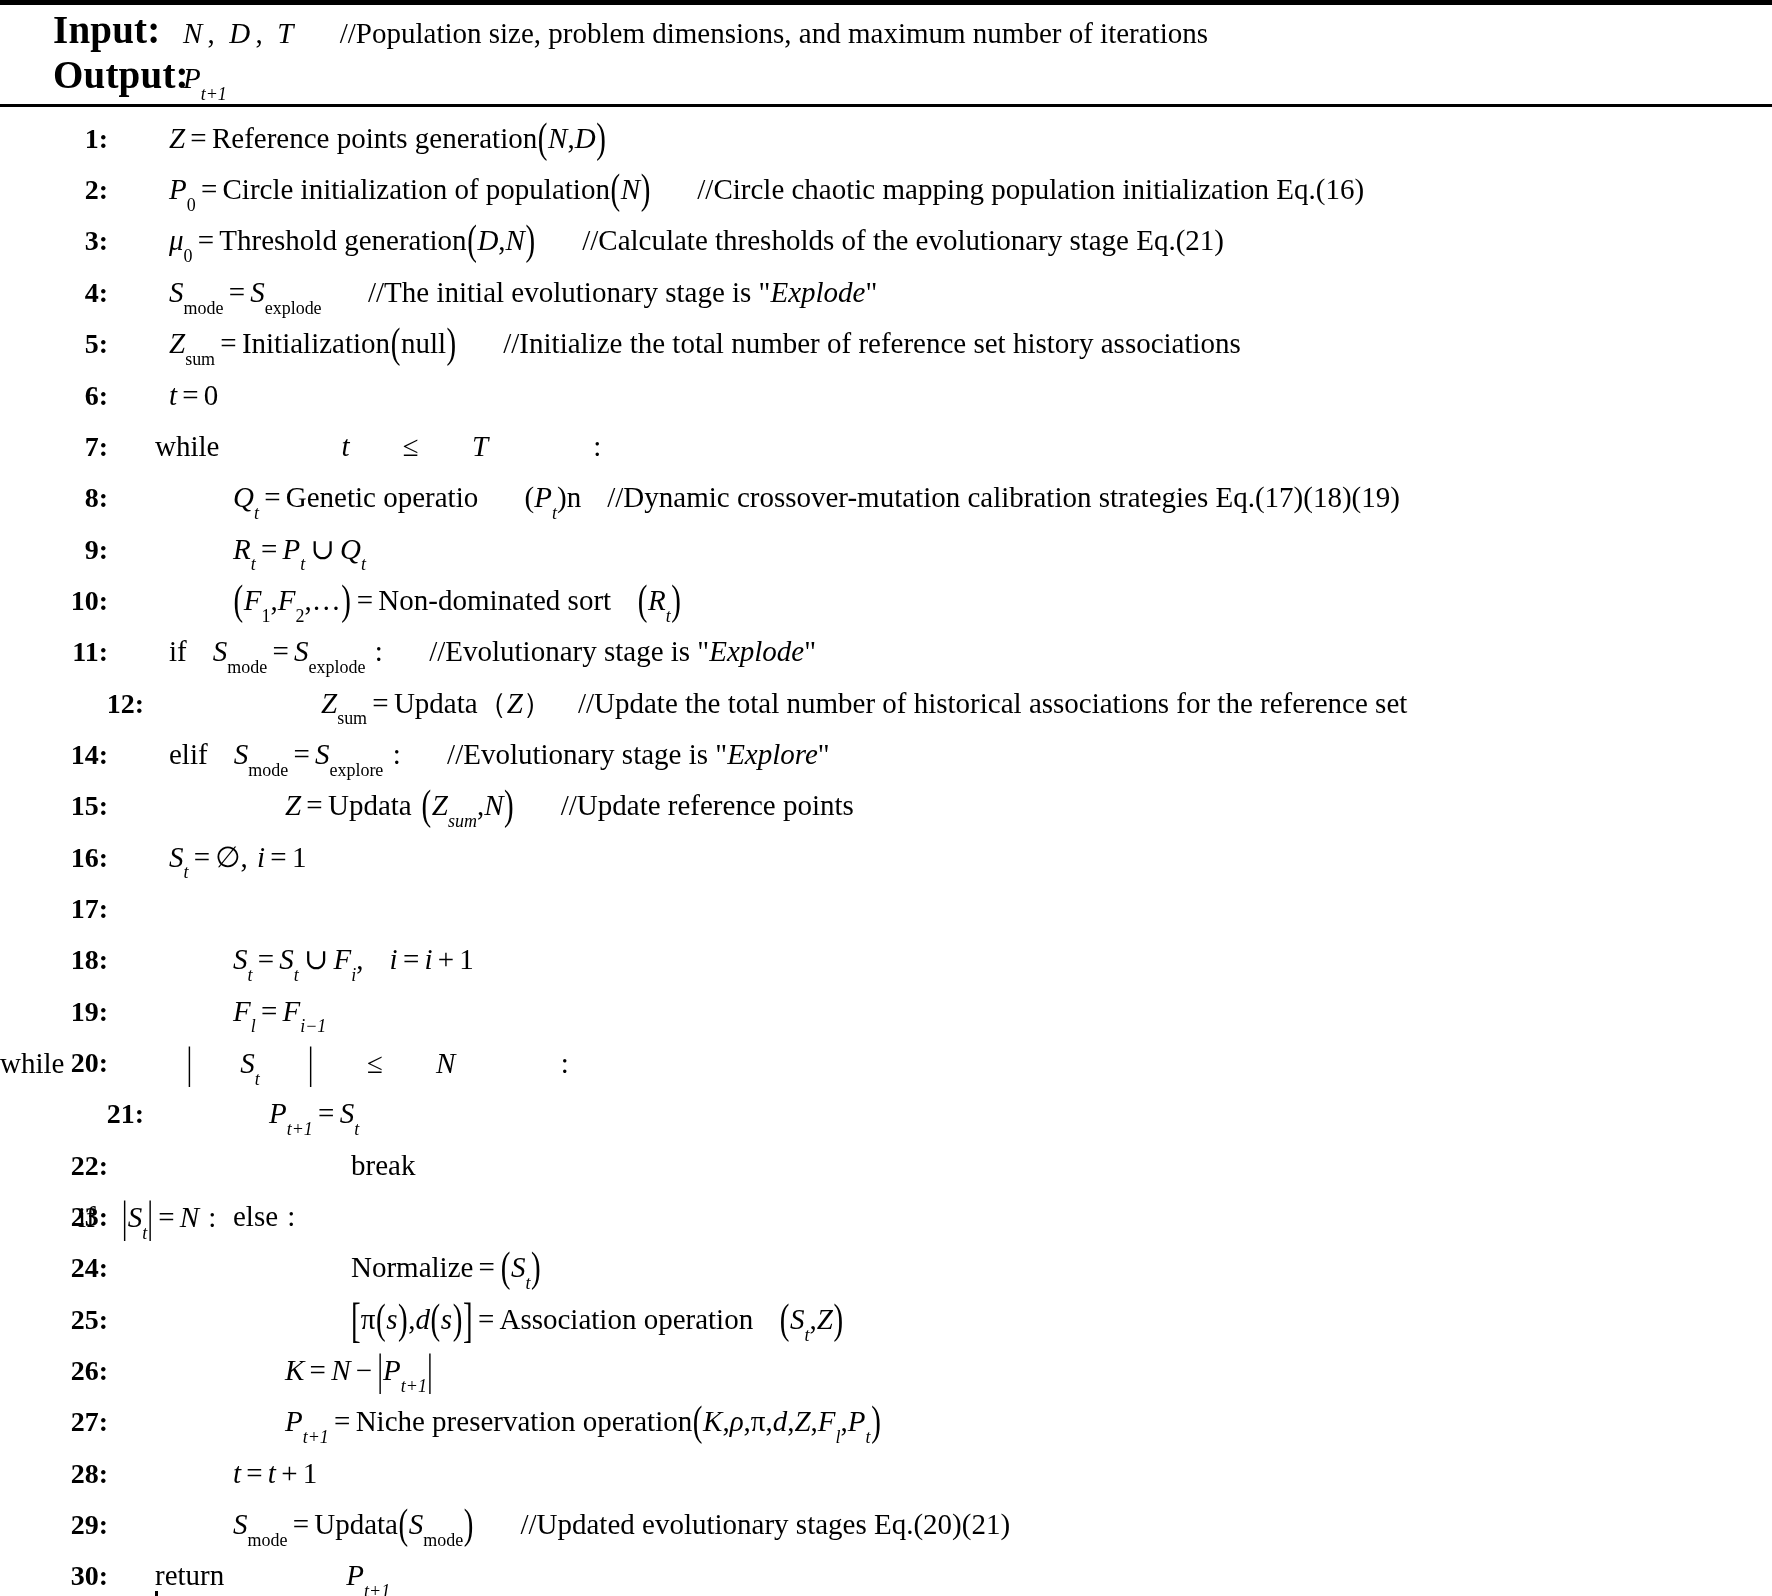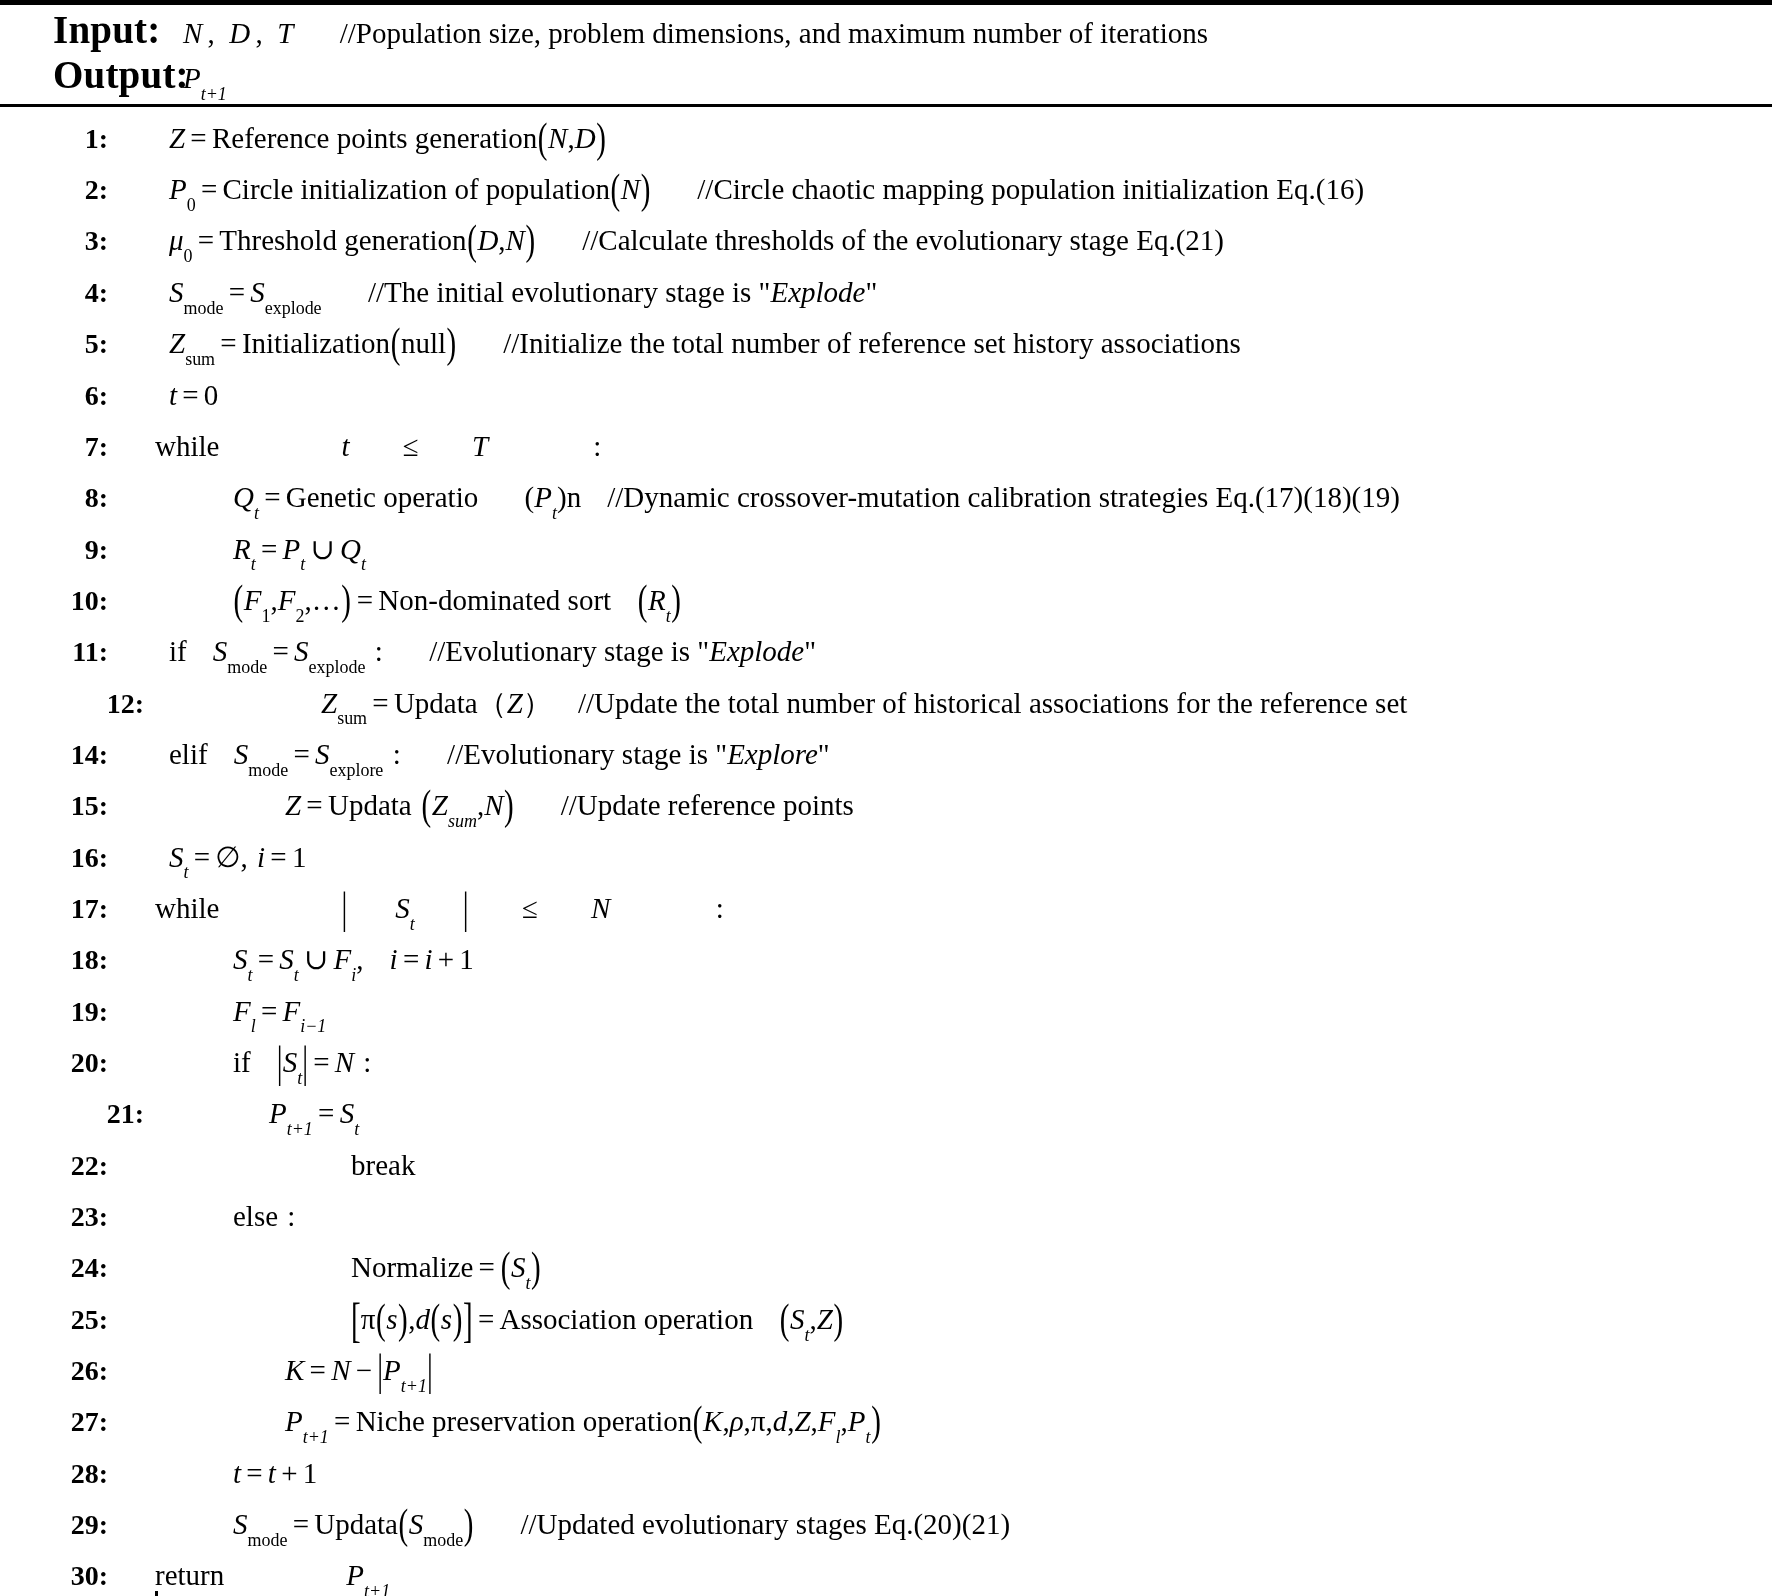--- a/index.html
+++ b/index.html
@@ -382,21 +382,21 @@
           <span class="op">=</span>
           <span class="up">∅</span>
           <span class="up">,</span>
           <span class="sp"></span>
           <span class="it">i</span>
           <span class="op">=</span>
           <span class="up">1</span>
       </div>
     </div>
 
-    <div class="srow" style="height: 51.3448px; line-height: 51.3448px;">
+    <div class="srow" style="height: 51.3448px; line-height: 51.3448px; flex-direction: column;">
       <div class="snum">17:</div>
       <div class="scode ind0">
         <span class="kw">while</span>
           <span class="sp2"></span>
           <span class="bar">|</span>
           <span class="it">S<span class="sub it">t</span></span>
           <span class="bar">|</span>
           <span class="op">≤</span>
           <span class="it">N</span>
           <span class="sp"></span>
@@ -424,21 +424,21 @@
 
     <div class="srow" style="height: 51.3448px; line-height: 51.3448px;">
       <div class="snum">19:</div>
       <div class="scode ind2">
         <span class="it">F<span class="sub it">l</span></span>
           <span class="op">=</span>
           <span class="it">F<span class="sub it">i−1</span></span>
       </div>
     </div>
 
-    <div class="srow" style="height: 51.3448px; line-height: 51.3448px;">
+    <div class="srow" style="height: 51.3448px; line-height: 51.3448px; flex-direction: column;">
       <div class="snum">20:</div>
       <div class="scode ind2">
         <span class="kw">if</span>
           <span class="sp2"></span>
           <span class="bar">|</span>
           <span class="it">S<span class="sub it">t</span></span>
           <span class="bar">|</span>
           <span class="op">=</span>
           <span class="it">N</span>
           <span class="sp"></span>

